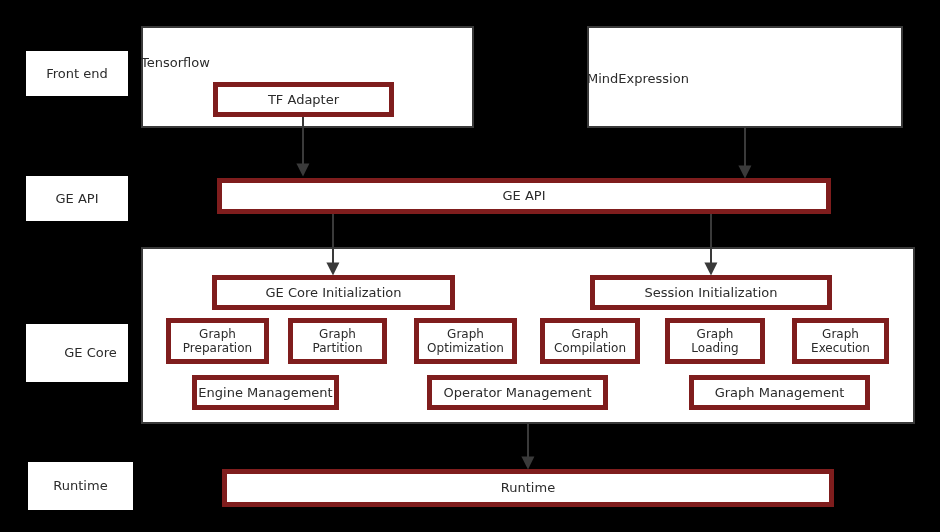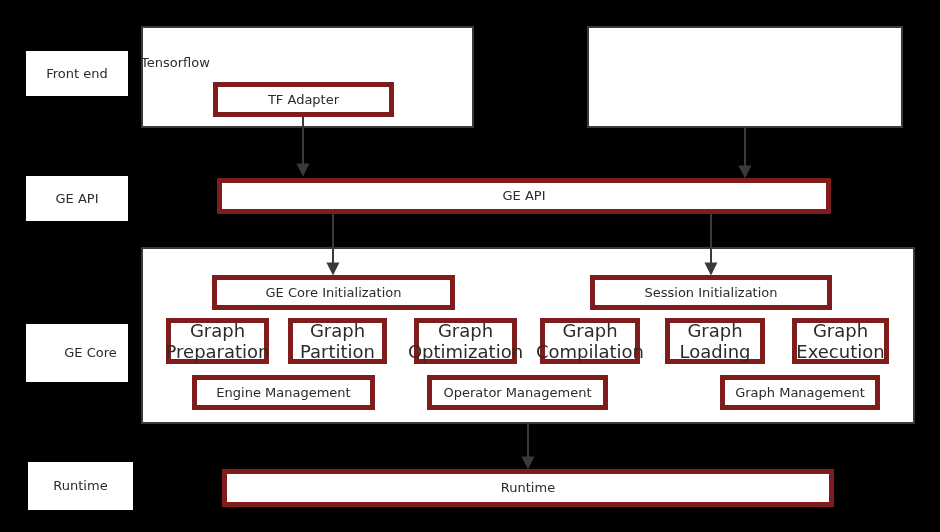--- a/index.html
+++ b/index.html
@@ -42,21 +42,21 @@
     border: 2px solid #3a3a3a;
     box-sizing: border-box;
   }
   .container-title {
     position: absolute;
     color: #2b2b2b;
     text-align: left;
     white-space: nowrap;
   }
   .fs-13 { font-size: 13px; }
-  .fs-12 { font-size: 18px; }
+  .fs-12 { font-size: 12px; }
   svg.arrows {
     position: absolute;
     left: 0;
     top: 0;
     width: 940px;
     height: 532px;
     pointer-events: none;
   }
 </style>
 </head>
@@ -83,20 +83,23 @@
   <div class="container-box" style="left:141px; top:26px; width:333px; height:102px;">
   </div>
   <div class="container-title fs-13" style="left:141px; top:55px; width:333px;">
     <span>Tensorflow</span>
   </div>
   <div class="box outlined fs-13" style="left:213px; top:82px; width:181px; height:35px;">
     <span>TF Adapter</span>
   </div>
 
   <div class="container-box" style="left:587px; top:26px; width:316px; height:102px;">
+  </div>
+  <div class="container-title fs-13" style="left:587px; top:71px; width:316px;">
+    <span>MindExpression</span>
   </div>
 
   <div class="box outlined fs-13" style="left:217px; top:178px; width:614px; height:36px;">
     <span>GE API</span>
   </div>
 
   <div class="container-box" style="left:141px; top:247px; width:774px; height:177px;">
   </div>
 
   <div class="box outlined fs-13" style="left:212px; top:275px; width:243px; height:35px;">
@@ -125,27 +128,27 @@
   </div>
   <div class="box outlined fs-12" style="left:665px; top:318px; width:100px; height:46px;">
     <span>Graph
 Loading</span>
   </div>
   <div class="box outlined fs-12" style="left:792px; top:318px; width:97px; height:46px;">
     <span>Graph
 Execution</span>
   </div>
 
-  <div class="box outlined fs-13" style="left:192px; top:375px; width:183px; height:35px;">
+  <div class="box outlined fs-13" style="left:192px; top:375px; width:147px; height:35px;">
     <span>Engine Management</span>
   </div>
   <div class="box outlined fs-13" style="left:427px; top:375px; width:181px; height:35px;">
     <span>Operator Management</span>
   </div>
-  <div class="box outlined fs-13" style="left:689px; top:375px; width:160px; height:35px;margin-left:31px;">
+  <div class="box outlined fs-13" style="left:689px; top:375px; width:181px; height:35px;">
     <span>Graph Management</span>
   </div>
 
   <div class="box outlined fs-13" style="left:222px; top:469px; width:612px; height:38px;">
     <span>Runtime</span>
   </div>
 
   <svg class="arrows" viewBox="0 0 940 532">
     <defs>
       <marker id="ah" markerWidth="9" markerHeight="9" refX="4.2" refY="4.2" orient="auto" markerUnits="strokeWidth">

